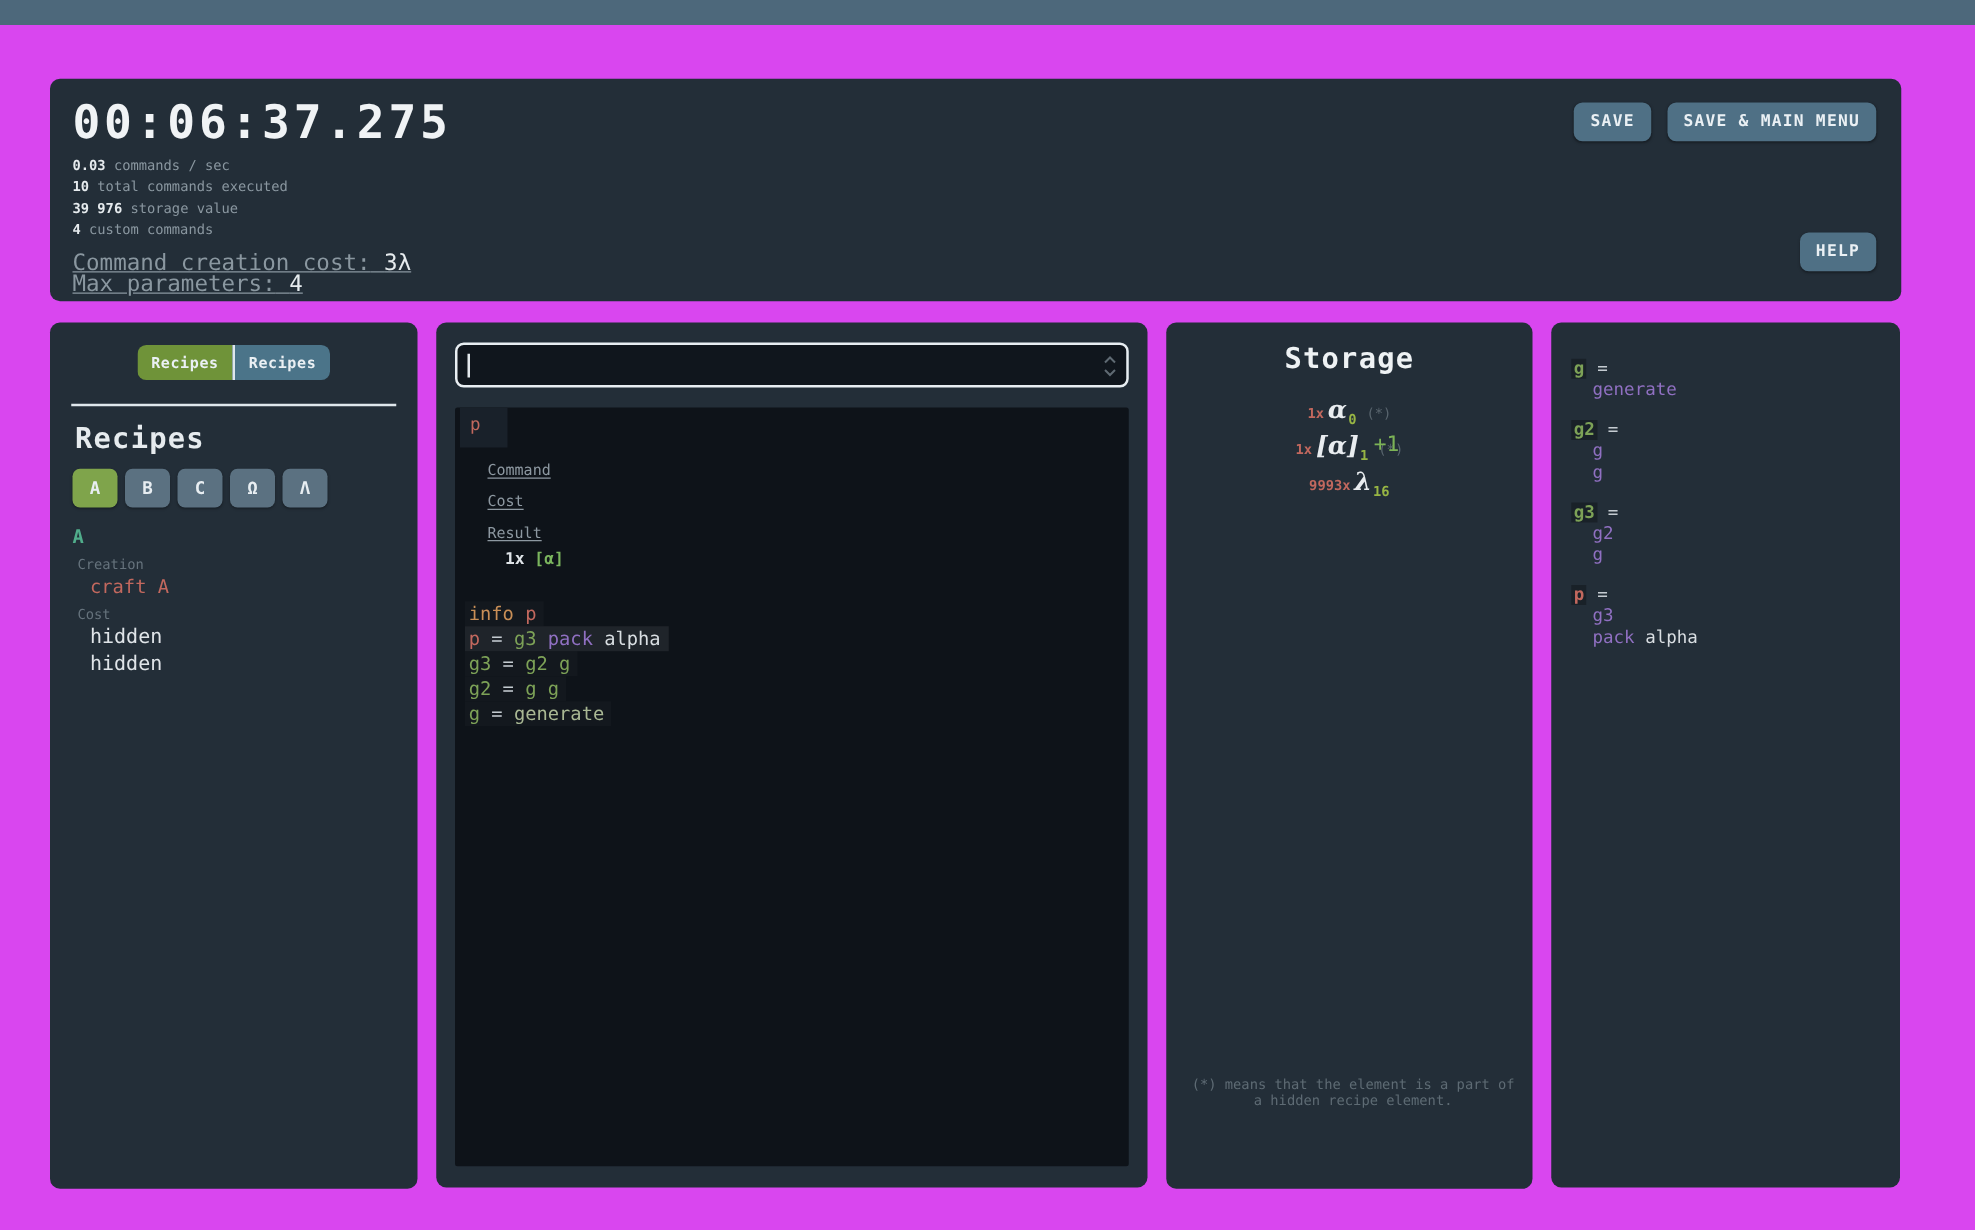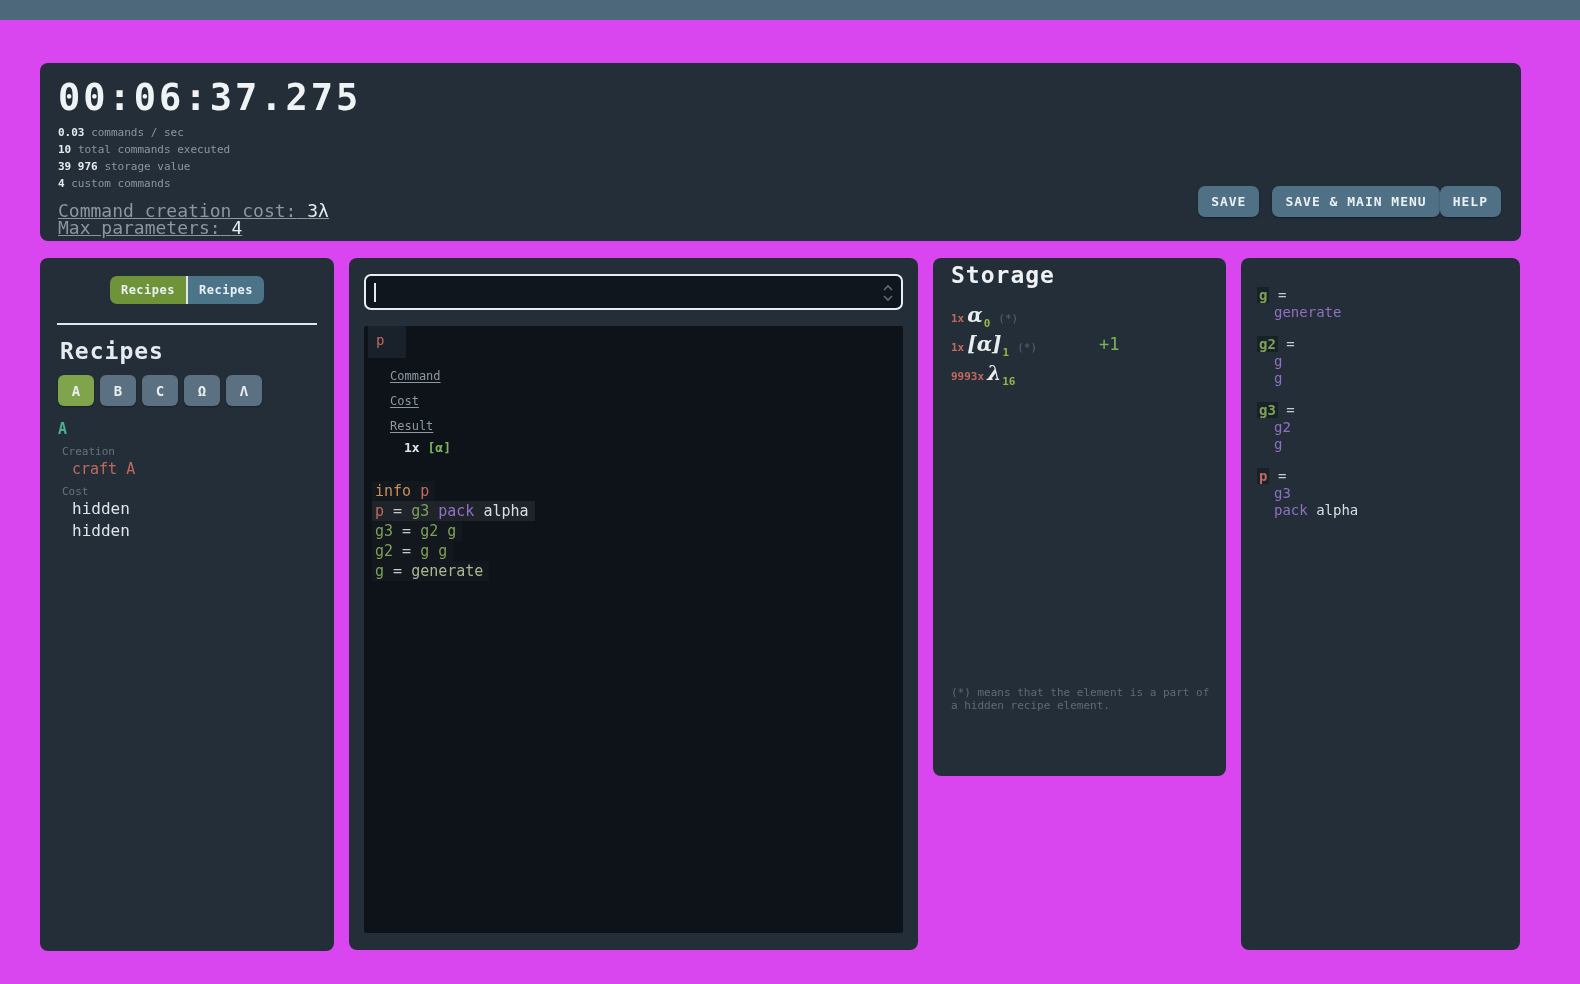--- a/index.html
+++ b/index.html
@@ -13,21 +13,21 @@
   .panel { position:absolute; background:#232e38; border-radius:8px; }
 
   
   .header { left:40px; top:43px; width:1481px; height:178px; padding:13px 20px 12px 18px; display:flex; justify-content:space-between; }
   .timer { font-size:37px; font-weight:bold; letter-spacing:3px; color:#f0f3f5; }
   .stats { margin-top:5px; font-size:11px; line-height:17px; }
   .stat-line .v { font-weight:bold; color:#e6ebee; }
   .stat-line .l { color:#8a97a0; }
   .meta { margin-top:10px; font-size:18px; line-height:17px; color:#8a97a0;text-decoration:underline; }
   .meta .val { color:#e6ebee; }
-  .header-right { display:flex; flex-direction:row; justify-content:space-between; align-items:flex-end; padding:6px 0 12px 0; }
+  .header-right { display:flex; flex-direction:column; justify-content:space-between; align-items:flex-end; padding:6px 0 12px 0;gap:36px; }
   .btn-row { display:flex; gap:13px; }
   .gbtn {
     background:#4f7085; border:none; border-radius:7px; cursor:pointer;
     color:#eaf0f4; font-family:"DejaVu Sans Mono",monospace;
     font-size:13px; font-weight:bold; letter-spacing:1px; padding:8px 13px;
     box-shadow:0 1px 2px rgba(0,0,0,0.35);
   }
 
   
   .left-panel { left:40px; top:238px; width:294px; height:693px; padding-top:18px; }
@@ -62,21 +62,21 @@
   .tt-name { display:inline-block; margin-left:4px; background:#19212a; padding:6px 22px 10px 8px; font-size:14px; }
   .tt-label { margin:11px 0 0 26px; font-size:12px; color:#8d98a1; text-decoration:underline; text-underline-offset:2px; }
   .tt-value { margin:7px 0 0 40px; font-size:13px; font-weight:bold; }
   .tt-result-count { color:#dfe4e8; font-weight:bold; }
   .tt-result-val { color:#7bb65e; font-weight:bold; }
   .history { margin:26px 0 0 8px; font-size:15px; line-height:20px; }
   .hist-row { width:fit-content; padding:0 6px 0 3px; background:rgba(255,255,255,0.025); cursor:pointer; }
   .hist-row.highlight { background:rgba(255,255,255,0.075); }
 
   
-  .storage-panel { left:933px; top:238px; width:293px; height:518px; padding:4px 18px; }
+  .storage-panel { left:933px; top:238px; width:293px; height:693px; padding:16px 18px;text-align:center; }
   .panel-title { font-size:23px; font-weight:bold; letter-spacing:1px; color:#eef2f4; }
   .storage-items { margin-top:15px; }
   .storage-item { position:relative; margin-bottom:5px; cursor:pointer; }
   .st-count { font-size:11px; font-weight:bold; margin-right:3px; }
   .st-symbol { font-family:"DejaVu Serif", serif; font-style:italic; font-weight:bold; font-size:20px; color:#e9edf0; }
   .st-sub { font-size:11px; font-weight:bold; color:#97b544; position:relative; top:5px; margin-left:1px; }
   .st-note { font-size:11px; color:#59656e; margin-left:8px; }
   .st-delta { position:absolute; left:148px; top:2px; font-size:17px; color:#7cb356; }
   .st-footnote { position:absolute; left:18px; right:12px; bottom:64px; font-size:11px; line-height:13px; color:#5e6b74; }
 

